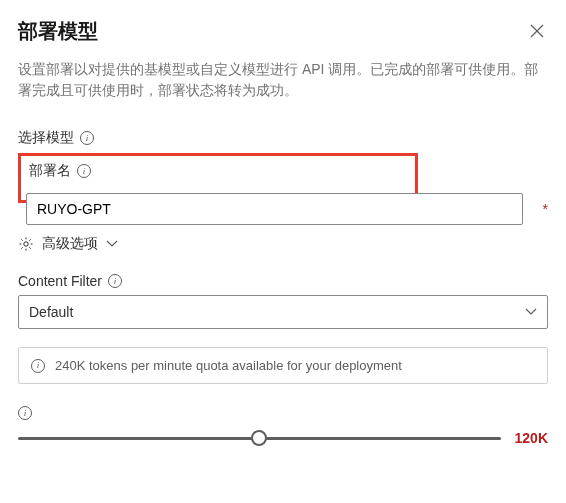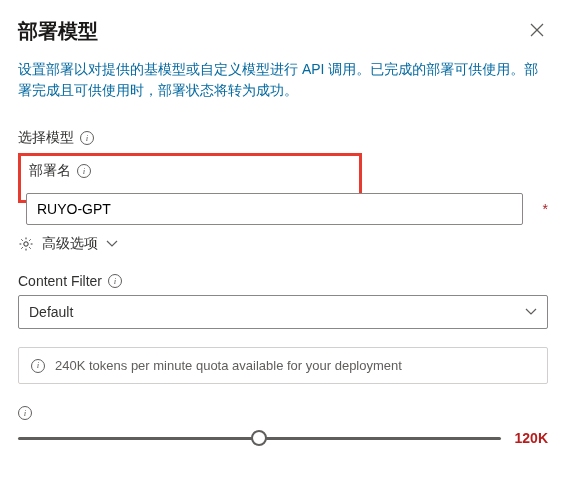--- a/index.html
+++ b/index.html
@@ -7,36 +7,36 @@
     font-family: "Segoe UI", -apple-system, sans-serif;
     font-size: 14px;
     color: #323130;
     background: #ffffff;
     width: 566px;
     padding: 18px 18px 0 18px;
   }
   .header {
     display: flex;
     justify-content: space-between;
-    align-items: center;
+    align-items: flex-end;
     margin-bottom: 14px;
   }
   .title {
     font-size: 20px;
     font-weight: 700;
     color: #1b1a19;
   }
   .close-icon {
     cursor: pointer;
     color: #605e5c;
     padding: 4px;
   }
   .description {
     font-size: 14px;
-    color: #0369a1;
+    color: #737373;
     line-height: 1.5;
     margin-bottom: 28px;
   }
   .field-group { }
   .field-label {
     font-size: 14px;
     color: #323130;
     margin-bottom: 6px;
     display: flex;
     align-items: center;
@@ -65,21 +65,21 @@
     align-items: center;
     cursor: pointer;
     background: #fff;
     font-size: 14px;
   }
   .chevron-down svg { display: block; }
   .highlight-box {
     border: 3px solid #e63b2e;
     padding: 6px 8px 10px 8px;
     margin-bottom: 18px;
-    width: 344px;
+    width: 400px;
   }
   .input-wrap {
     display: flex;
     align-items: center;
     gap: 4px;
   }
   .text-input {
     width: 100%;
     border: 1px solid #8a8886;
     border-radius: 2px;

